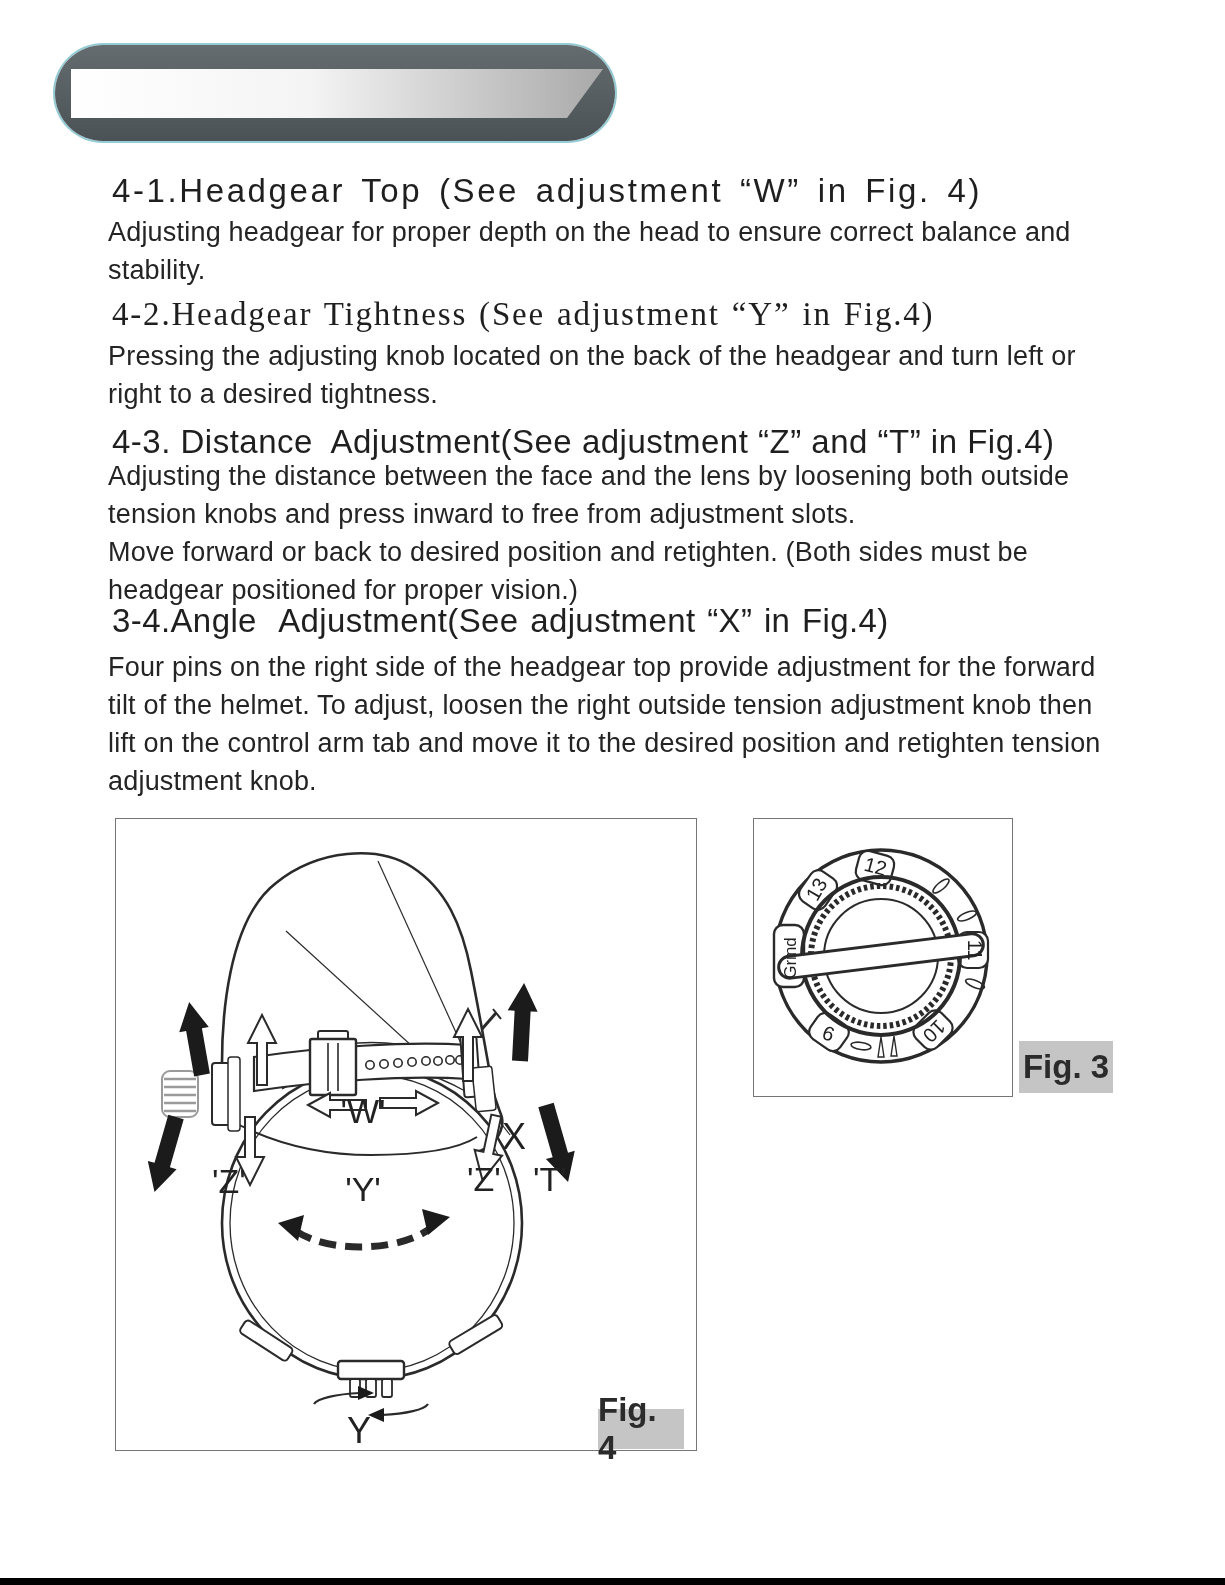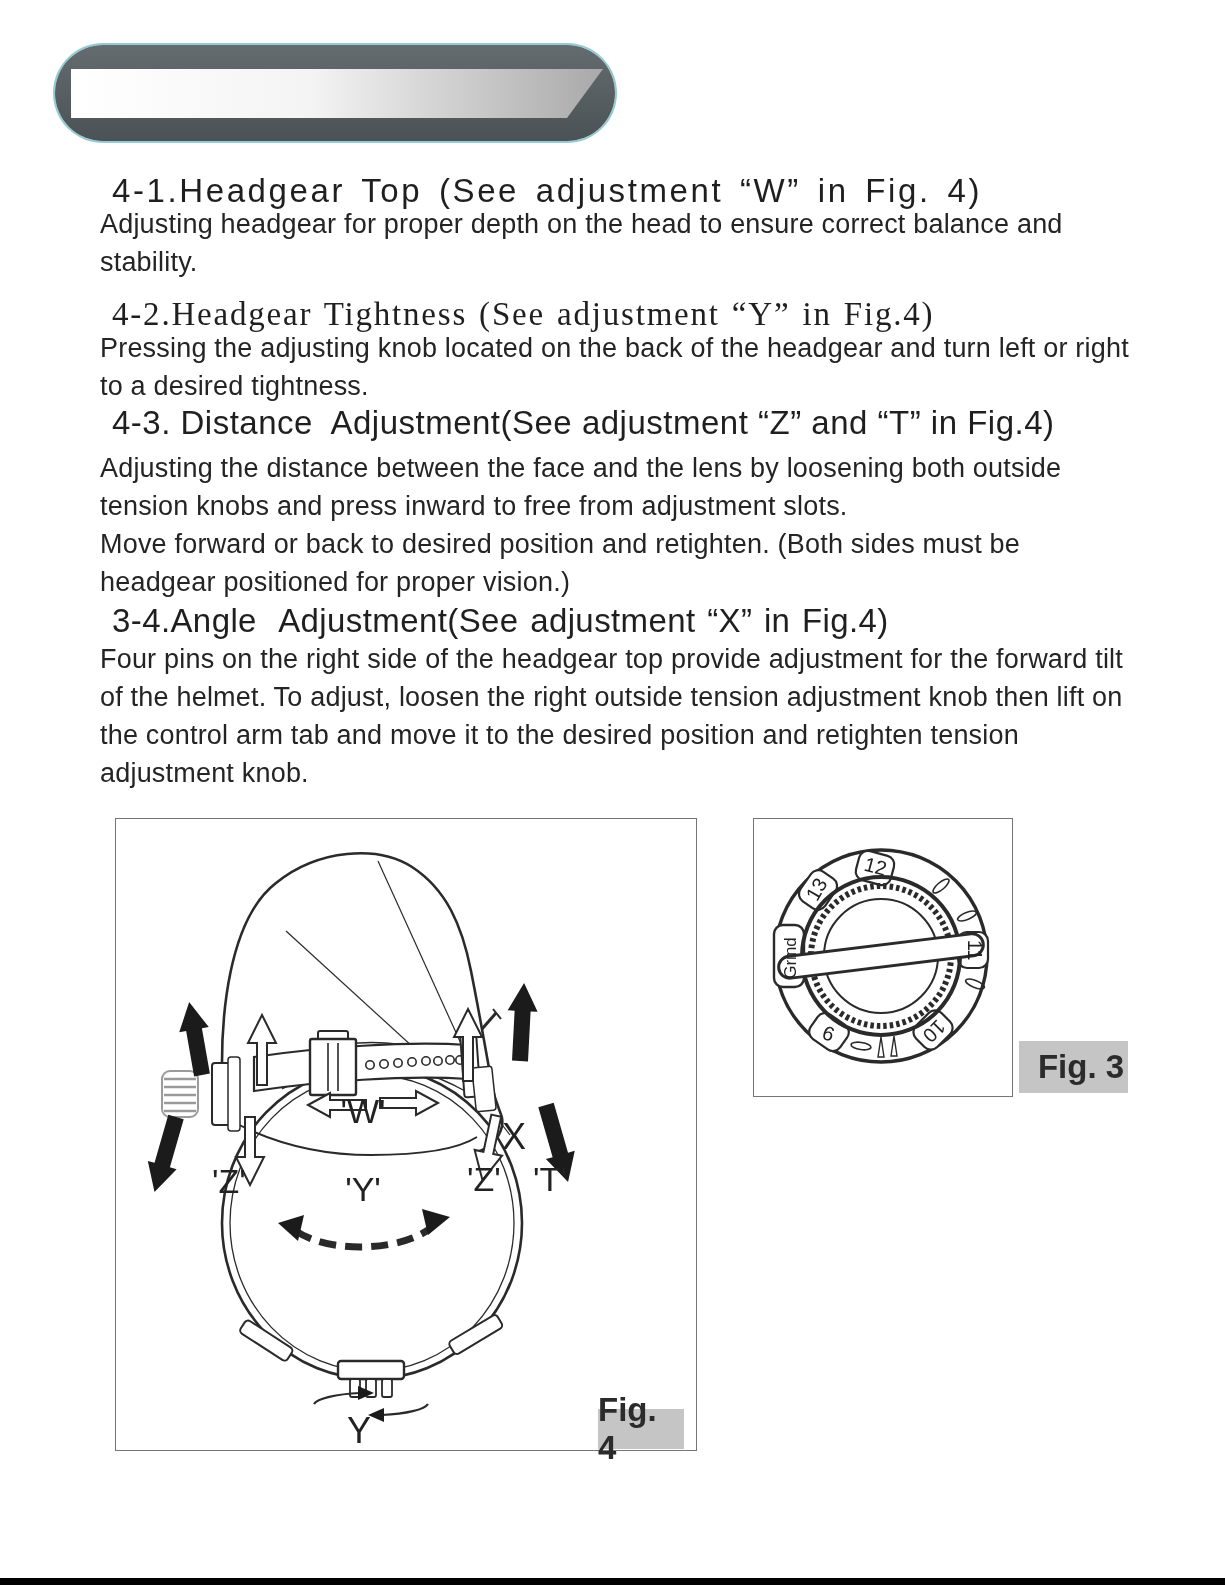--- a/index.html
+++ b/index.html
@@ -14,30 +14,30 @@
           background:linear-gradient(90deg,#ffffff 0%,#f4f4f4 45%,#a9a9a9 100%);
           clip-path:polygon(0 0,100% 0,calc(100% - 36px) 100%,0 100%);}
 
   
   .col{position:absolute;left:100px;width:1035px;}
   h2.sec{margin:12px;font-weight:normal;font-size:33px;color:#1f1f1f;white-space:pre-wrap;}
   .h1{letter-spacing:2.6px;word-spacing:5px;}
   .h2{letter-spacing:1.8px;word-spacing:2px;font-family:Liberation Serif, serif;}
   .h3{letter-spacing:0.5px;}
   .h4{letter-spacing:0.4px;word-spacing:2px;}
-  p.body{margin:0;font-size:27px;line-height:38px;letter-spacing:0.2px;color:#242424;}
+  p.body{margin:8px;font-size:27px;line-height:38px;letter-spacing:0.2px;color:#242424;}
 
   
   .figframe{position:absolute;border:1px solid #757575;background:#ffffff;}
   #fig4-frame{left:115px;top:818px;width:580px;height:631px;}
   #fig3-frame{left:753px;top:818px;width:258px;height:277px;}
   .figcap{position:absolute;background:#c5c5c5;color:#2b2b2b;font-weight:bold;
           font-size:33px;display:flex;align-items:center;justify-content:center;z-index:5;}
   #fig4-cap{left:598px;top:1409px;width:86px;height:40px;}
-  #fig3-cap{left:1019px;top:1041px;width:94px;height:52px;padding-left:15px;}
+  #fig3-cap{left:1019px;top:1041px;width:94px;height:52px;}
 
   
   .footer-bar{position:absolute;left:0;top:1578px;width:1225px;height:7px;}
 
   svg{display:block;}
   svg text{font-family:"Liberation Sans",sans-serif;fill:#222222;}
 </style>
 </head>
 <body>
 
@@ -52,21 +52,21 @@
   <p class="body">Adjusting headgear for proper depth on the head to ensure correct balance and stability.</p>
 </div>
 
 <div class="col" style="top:284px">
   <h2 class="sec h2">4-2.Headgear Tightness (See adjustment “Y” in Fig.4)</h2>
 </div>
 <div class="col" style="top:329px">
   <p class="body">Pressing the adjusting knob located on the back of the headgear and turn left or right to a desired tightness.</p>
 </div>
 
-<div class="col" style="top:392px">
+<div class="col" style="top:411px">
   <h2 class="sec h3">4-3. Distance  Adjustment(See adjustment “Z” and “T” in Fig.4)</h2>
 </div>
 <div class="col" style="top:449px">
   <p class="body">Adjusting the distance between the face and the lens by loosening both outside tension knobs and press inward to free from adjustment slots.</p>
 </div>
 <div class="col" style="top:525px">
   <p class="body">Move forward or back to desired position and retighten. (Both sides must be headgear positioned for proper vision.)</p>
 </div>
 
 <div class="col" style="top:590px">

